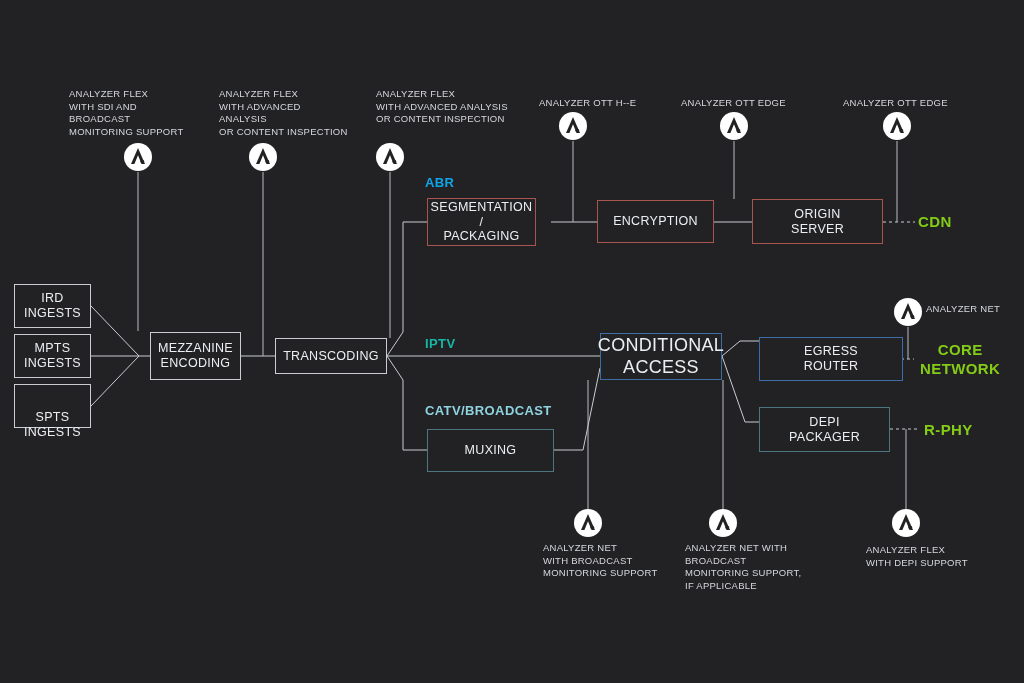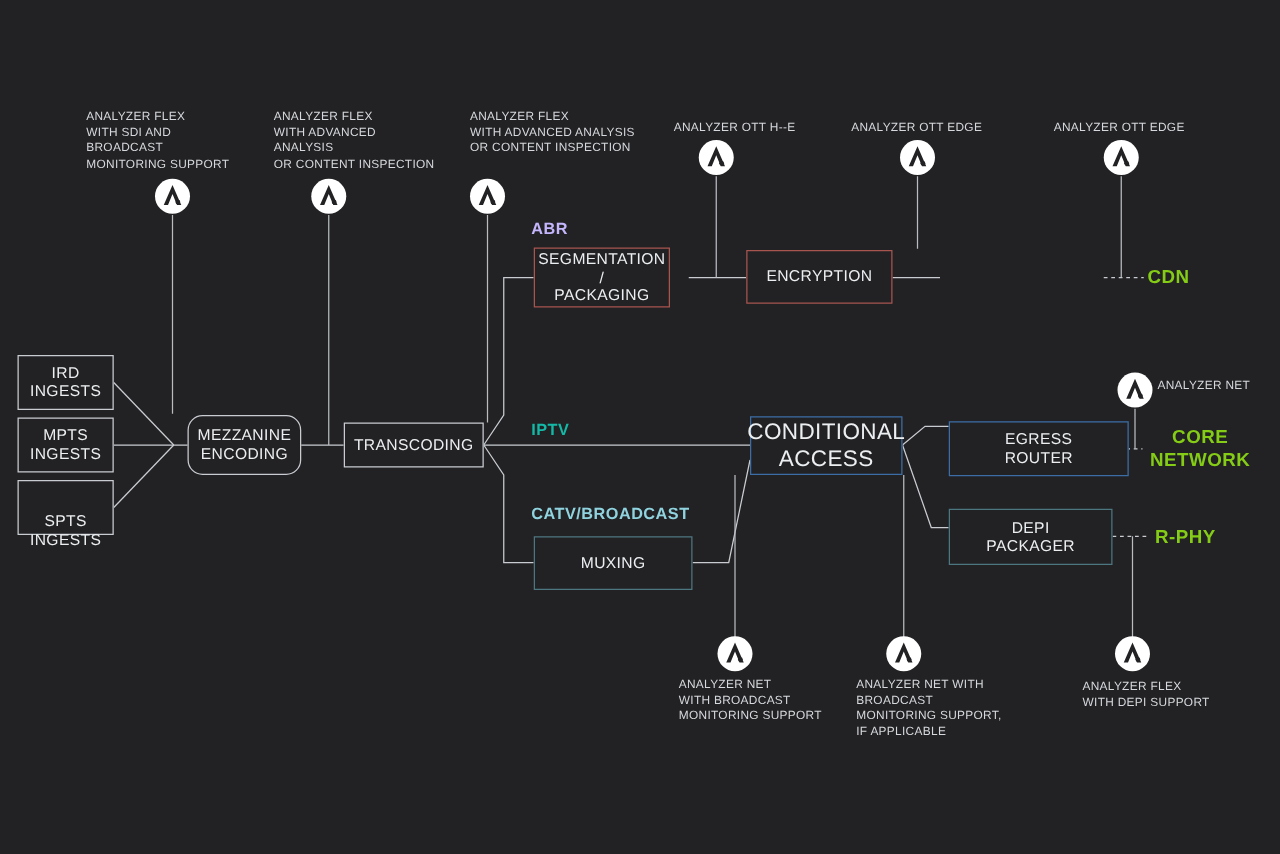--- a/index.html
+++ b/index.html
@@ -13,21 +13,21 @@
         background:#222224;border:1px solid #c9ccd1;letter-spacing:.3px;}
   .node span{display:block;line-height:1.18;}
   .n-white{border-color:#c9ccd1;}
   .n-red{border-color:#a8554f;}
   .n-blue{border-color:#3c6ea5;}
   .n-teal{border-color:#4d7780;}
 
   .lbl{position:absolute;color:#d5d8dc;font-size:9.5px;line-height:1.32;
        letter-spacing:.25px;white-space:pre-line;}
   .glab{position:absolute;font-weight:bold;font-size:13px;letter-spacing:.4px;}
-  .glab.abr{color:#c4b5fd;}
+  .glab.abr{color:#0ea5e9;}
   .glab.iptv{color:#14b8a6;}
   .glab.catv{color:#8fd3df;}
   .endlab{position:absolute;color:#84cc16;font-weight:bold;font-size:15px;
           letter-spacing:.4px;line-height:1.25;text-align:center;}
   .netlab{position:absolute;color:#d5d8dc;font-size:9.5px;letter-spacing:.25px;}
 
   .probe{position:absolute;width:30px;height:30px;}
   .probe svg{display:block;width:30px;height:30px;}
 </style>
 </head>
@@ -87,34 +87,38 @@
   </div>
   <div class="node n-white" style="left:14px;top:334px;width:77px;height:44px;font-size:12.5px;">
     <span style="white-space: pre-line;">MPTS
 INGESTS</span>
   </div>
   <div class="node n-white" style="left:14px;top:384px;width:77px;height:44px;font-size:12.5px;">
     <span style="white-space: pre-line; margin-top: 37px;">SPTS
 INGESTS</span>
   </div>
 
-  <div class="node n-white" style="left:150px;top:332px;width:91px;height:48px;font-size:12.5px;border-radius:12px;">
+  <div class="node n-white" style="left:150px;top:332px;width:91px;height:48px;font-size:12.5px;">
     <span style="white-space: pre-line;">MEZZANINE
 ENCODING</span>
   </div>
   <div class="node n-white" style="left:275px;top:338px;width:112px;height:36px;font-size:12.5px;">
     <span style="white-space: pre-line;">TRANSCODING</span>
   </div>
 
   <div class="node n-red" style="left:427px;top:198px;width:109px;height:48px;font-size:12.5px;">
     <span style="white-space: pre-line;">SEGMENTATION /
 PACKAGING</span>
   </div>
   <div class="node n-red" style="left:597px;top:200px;width:117px;height:43px;font-size:12.5px;">
     <span style="white-space: pre-line;">ENCRYPTION</span>
+  </div>
+  <div class="node n-red" style="left:752px;top:199px;width:131px;height:45px;font-size:12.5px;">
+    <span style="white-space: pre-line;">ORIGIN
+SERVER</span>
   </div>
 
   <div class="node n-blue" style="left:600px;top:333px;width:122px;height:47px;font-size:18px;">
     <span style="white-space: pre-line;">CONDITIONAL
 ACCESS</span>
   </div>
   <div class="node n-blue" style="left:759px;top:337px;width:144px;height:44px;font-size:12.5px;">
     <span style="white-space: pre-line;">EGRESS
 ROUTER</span>
   </div>

